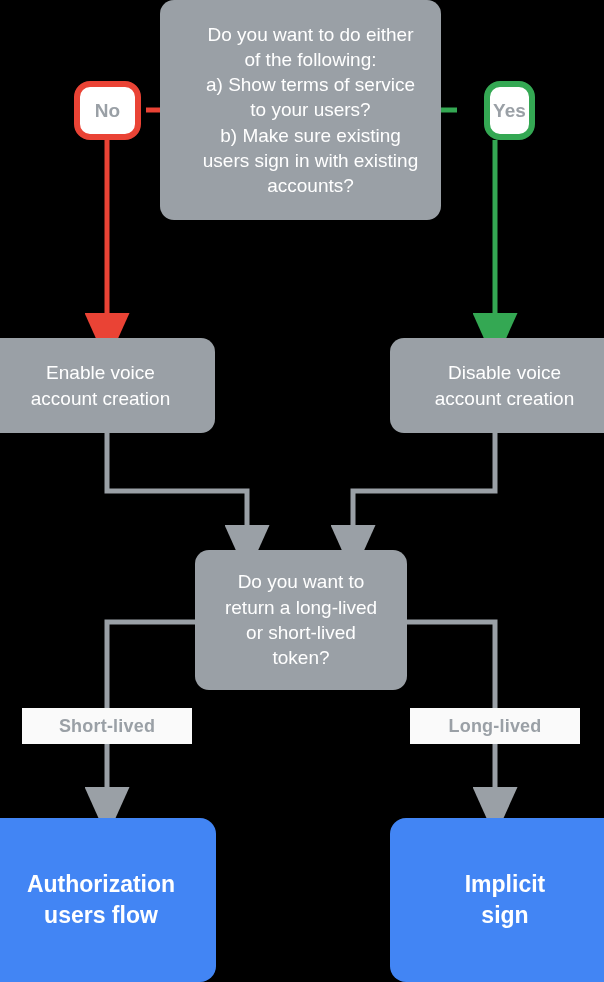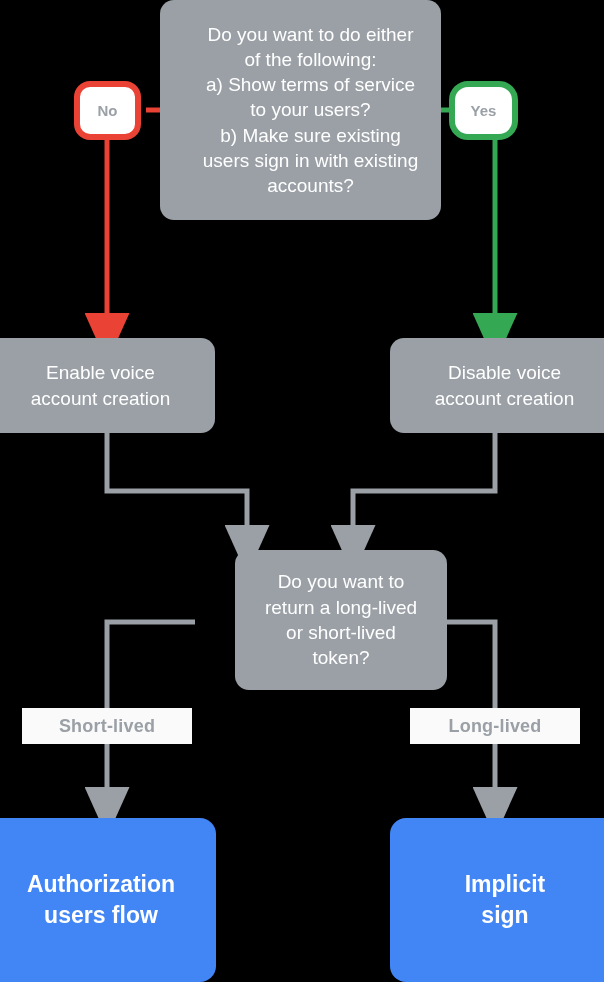--- a/index.html
+++ b/index.html
@@ -47,21 +47,21 @@
 
   
   .pill {
     position: absolute;
     box-sizing: border-box;
     display: flex;
     align-items: center;
     justify-content: center;
     background: #ffffff;
     border-radius: 16px;
-    font-size: 15px;
+    font-size: 19px;
     font-weight: bold;
     color: #9aa0a6;
   }
   .pill.no  { border: 6px solid #ea4335; }
   .pill.yes { border: 6px solid #34a853; }
 
   
   .edge-label {
     position: absolute;
     box-sizing: border-box;
@@ -127,35 +127,35 @@
 to your users?
 b) Make sure existing
 users sign in with existing
 accounts?</span>
   </div>
 
   <div class="pill no" style="left:74px; top:81px; width:67px; height:59px;">
     <span>No</span>
   </div>
 
-  <div class="pill yes" style="left:449px; top:81px; width:69px; height:59px;border-radius:19px;">
+  <div class="pill yes" style="left:484px; top:81px; width:51px; height:59px;">
     <span>Yes</span>
   </div>
 
   <div class="node gray-node" style="left:-14px; top:338px; width:229px; height:95px;">
     <span class="label">Enable voice
 account creation</span>
   </div>
 
   <div class="node gray-node" style="left:390px; top:338px; width:229px; height:95px;">
     <span class="label">Disable voice
 account creation</span>
   </div>
 
-  <div class="node gray-node" style="left:195px; top:550px; width:212px; height:140px;margin-left:40px;">
+  <div class="node gray-node" style="left:195px; top:550px; width:212px; height:140px;">
     <span class="label">Do you want to
 return a long-lived
 or short-lived
 token?</span>
   </div>
 
   <div class="edge-label" style="left:22px; top:708px; width:170px; height:36px;">
     <span>Short-lived</span>
   </div>
 

